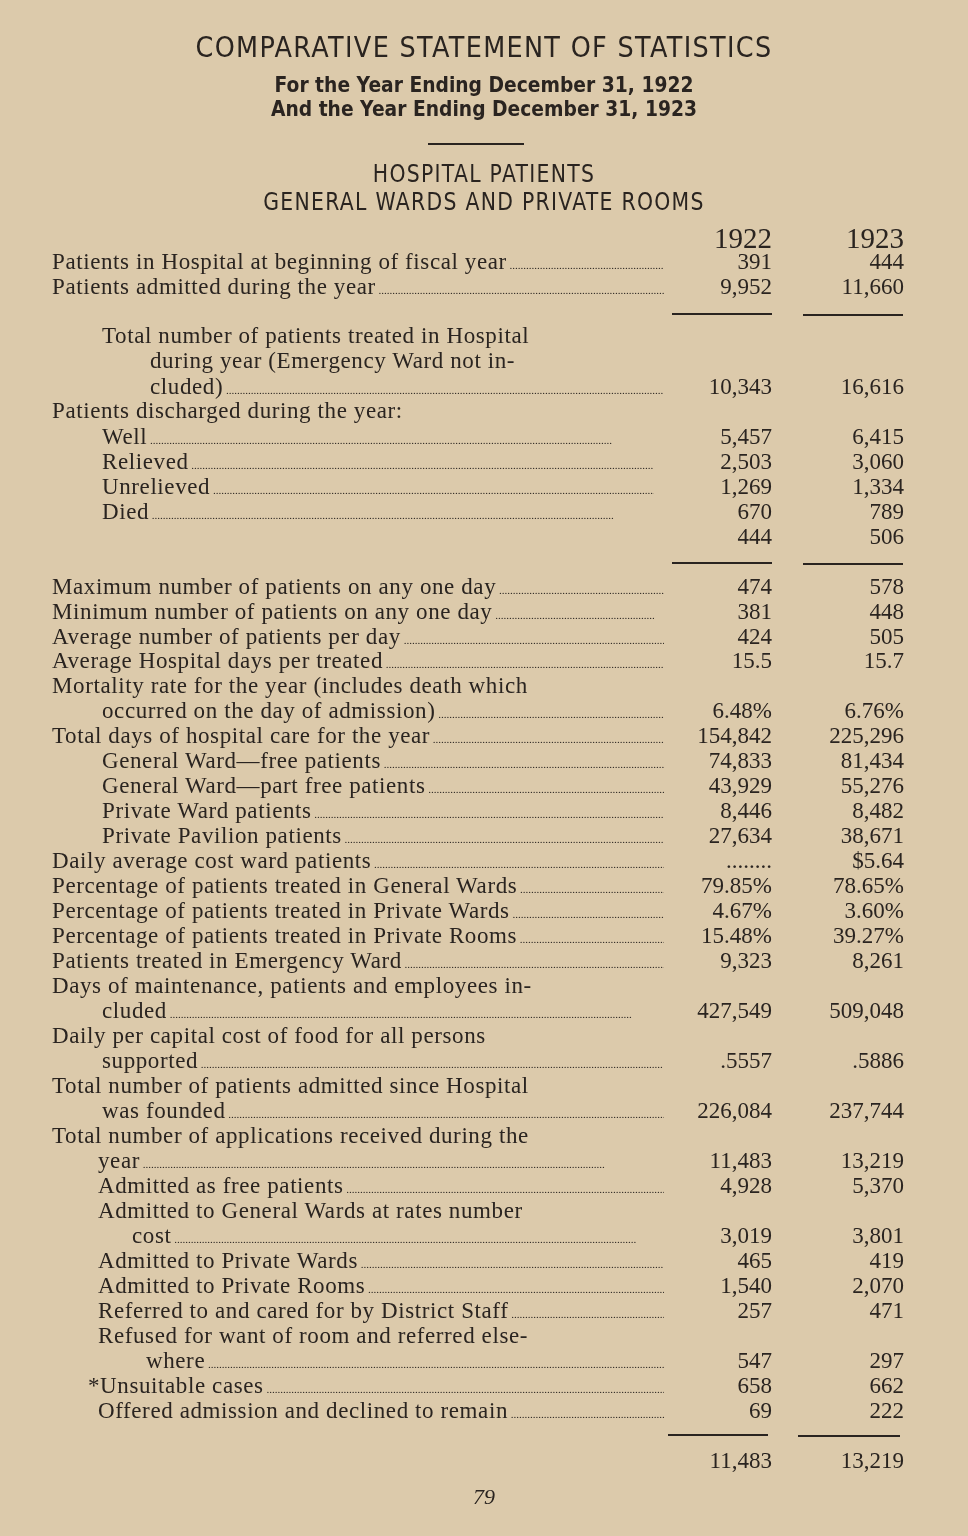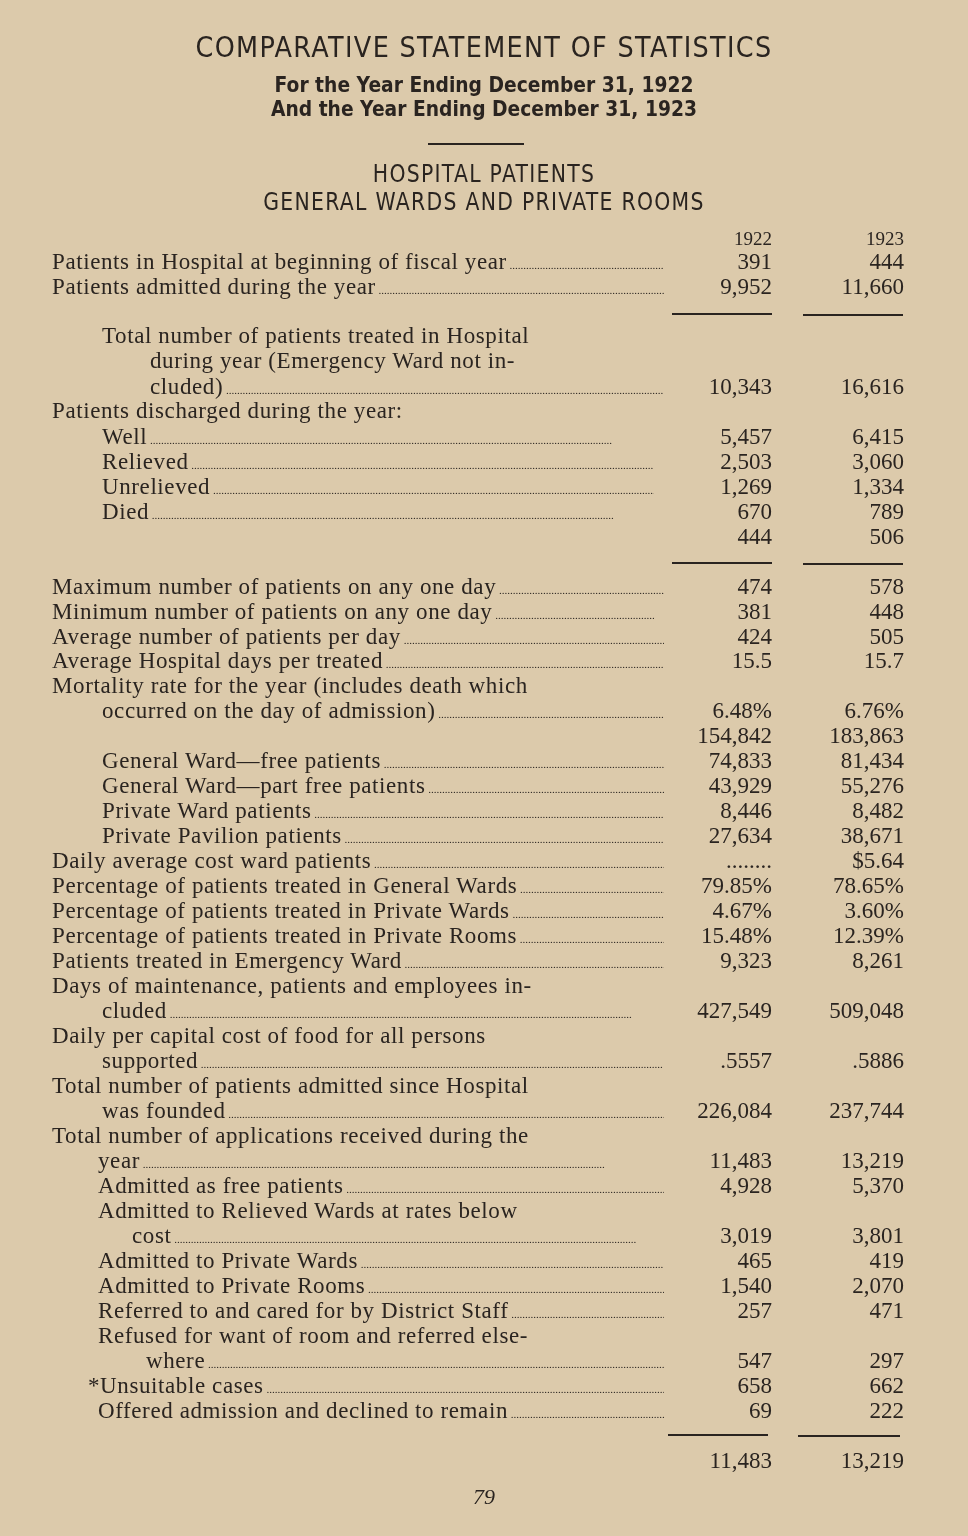--- a/index.html
+++ b/index.html
@@ -43,21 +43,21 @@
   .label::after {
     content: " ........................................................................................................................................................................";
     letter-spacing: 0; font-size: 11px;
   }
   .label.nodots::after { content: ""; }
   .v1, .v2 {
     position: absolute; text-align: right; width: 130px; white-space: nowrap;
   }
   .v1 { left: 590px; }
   .v2 { left: 722px; font-family: Liberation Serif, serif; }
-  .hdr .v1, .hdr .v2 { font-size: 19px; }
+  .hdr .v1, .hdr .v2 { font-size: 29px; }
   .rule { position: absolute; height: 2px; background: #2a2420; }
   .page-num {
     position: absolute; left: 0; width: 968px; top: 1484px; text-align: center;
     font-size: 22px; font-style: italic;
   }
 </style>
 </head>
 <body>
 
 <div>
@@ -154,22 +154,23 @@
   </div>
   <div class="row" style="top:673px">
     <span class="label nodots">Mortality rate for the year (includes death which</span>
   </div>
   <div class="row" style="top:698px">
     <span class="label" style="left:50px;width:562px">occurred on the day of admission)</span>
     <span class="v1">6.48%</span>
     <span class="v2">6.76%</span>
   </div>
   <div class="row" style="top:723px">
+    <span class="label">Total days of hospital care for the year</span>
     <span class="v1">154,842</span>
-    <span class="v2">183,863</span>
+    <span class="v2">225,296</span>
   </div>
   <div class="row" style="top:748px">
     <span class="label" style="left:50px;width:562px">General Ward—free patients</span>
     <span class="v1">74,833</span>
     <span class="v2">81,434</span>
   </div>
   <div class="row" style="top:773px">
     <span class="label" style="left:50px;width:562px">General Ward—part free patients</span>
     <span class="v1">43,929</span>
     <span class="v2">55,276</span>
@@ -195,21 +196,21 @@
     <span class="v2">78.65%</span>
   </div>
   <div class="row" style="top:898px">
     <span class="label">Percentage of patients treated in Private Wards</span>
     <span class="v1">4.67%</span>
     <span class="v2">3.60%</span>
   </div>
   <div class="row" style="top:923px">
     <span class="label">Percentage of patients treated in Private Rooms</span>
     <span class="v1">15.48%</span>
-    <span class="v2">12.39%</span>
+    <span class="v2">39.27%</span>
   </div>
   <div class="row" style="top:948px">
     <span class="label">Patients treated in Emergency Ward</span>
     <span class="v1">9,323</span>
     <span class="v2">8,261</span>
   </div>
   <div class="row" style="top:973px">
     <span class="label nodots">Days of maintenance, patients and employees in-</span>
   </div>
   <div class="row" style="top:998px">
@@ -240,21 +241,21 @@
     <span class="label" style="left:46px;width:566px">year</span>
     <span class="v1">11,483</span>
     <span class="v2">13,219</span>
   </div>
   <div class="row" style="top:1173px">
     <span class="label" style="left:46px;width:566px">Admitted as free patients</span>
     <span class="v1">4,928</span>
     <span class="v2">5,370</span>
   </div>
   <div class="row" style="top:1198px">
-    <span class="label nodots" style="left:46px;width:566px">Admitted to Relieved Wards at rates below</span>
+    <span class="label nodots" style="left:46px;width:566px">Admitted to General Wards at rates number</span>
   </div>
   <div class="row" style="top:1223px">
     <span class="label" style="left:80px;width:532px">cost</span>
     <span class="v1">3,019</span>
     <span class="v2">3,801</span>
   </div>
   <div class="row" style="top:1248px">
     <span class="label" style="left:46px;width:566px">Admitted to Private Wards</span>
     <span class="v1">465</span>
     <span class="v2">419</span>

